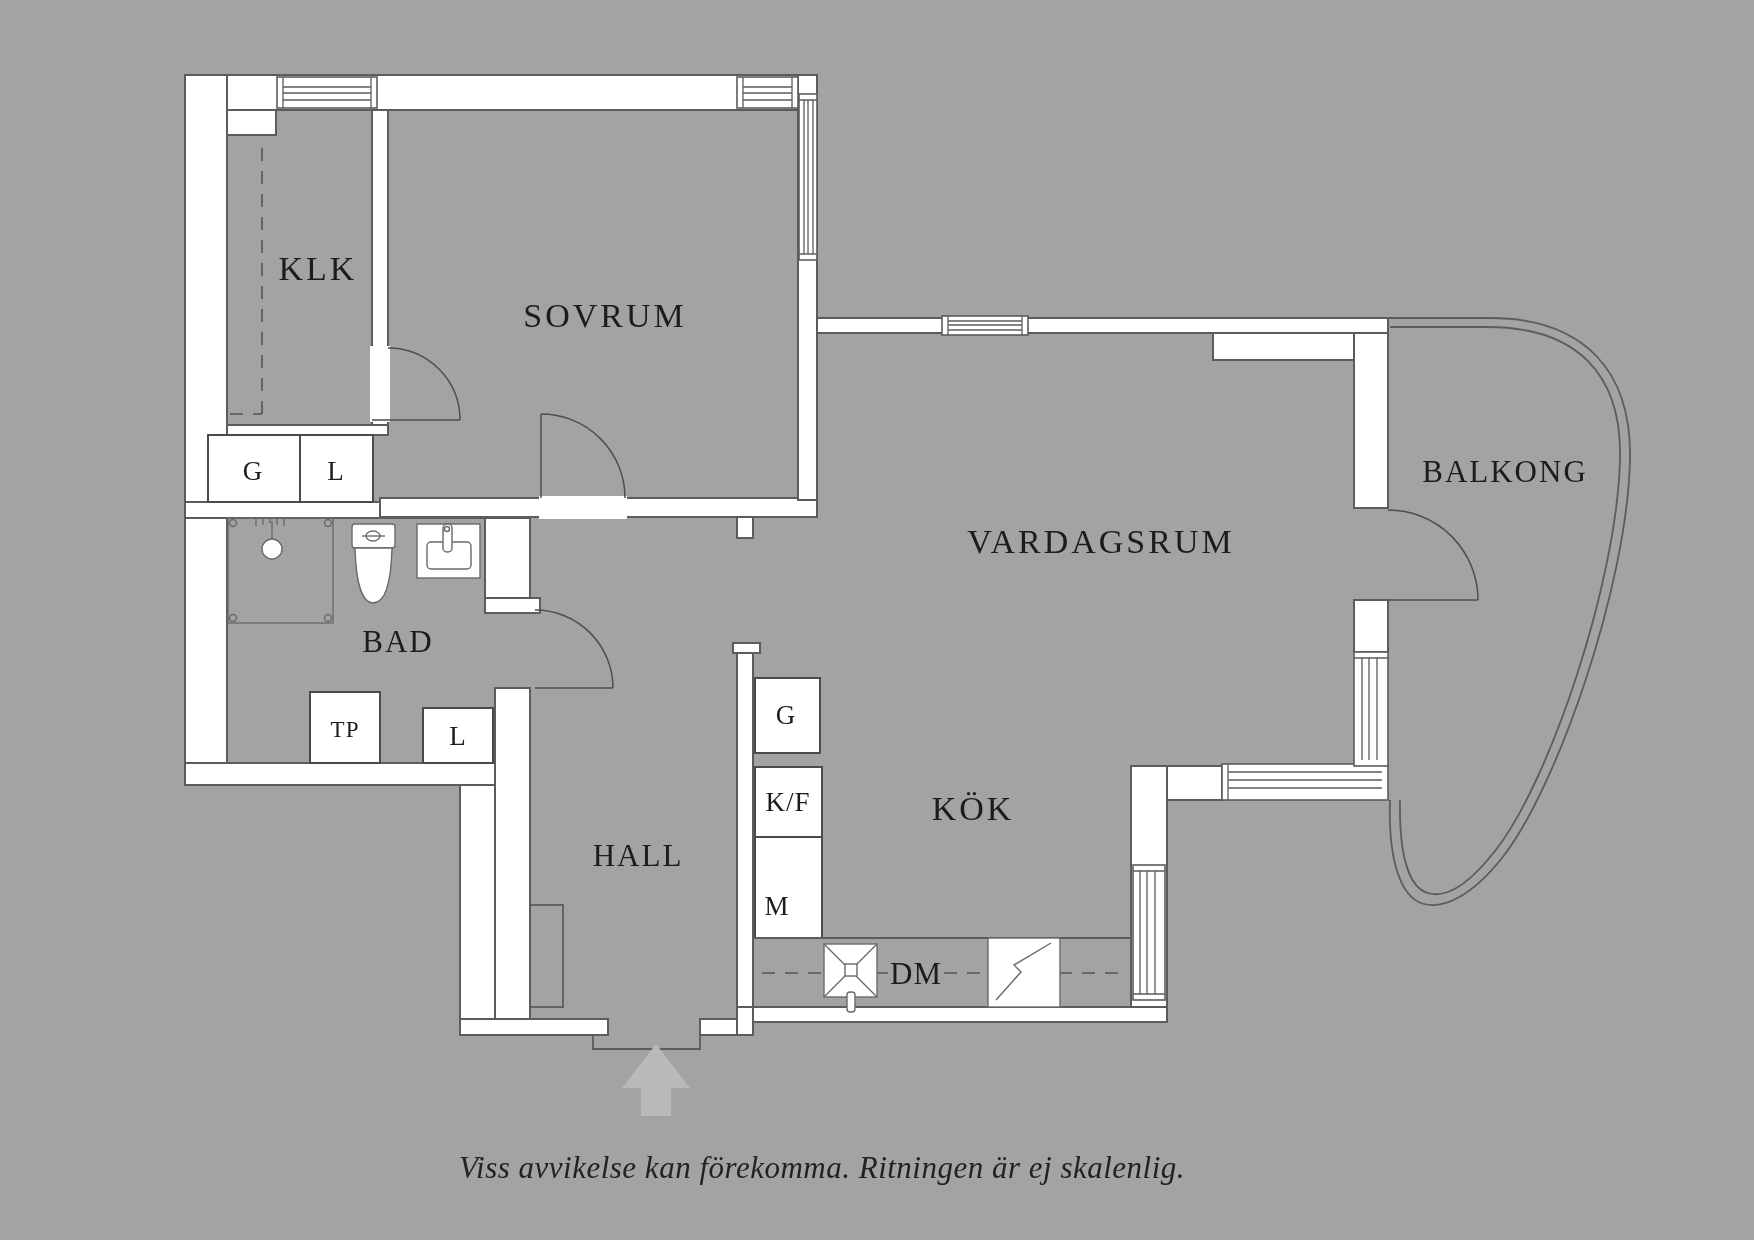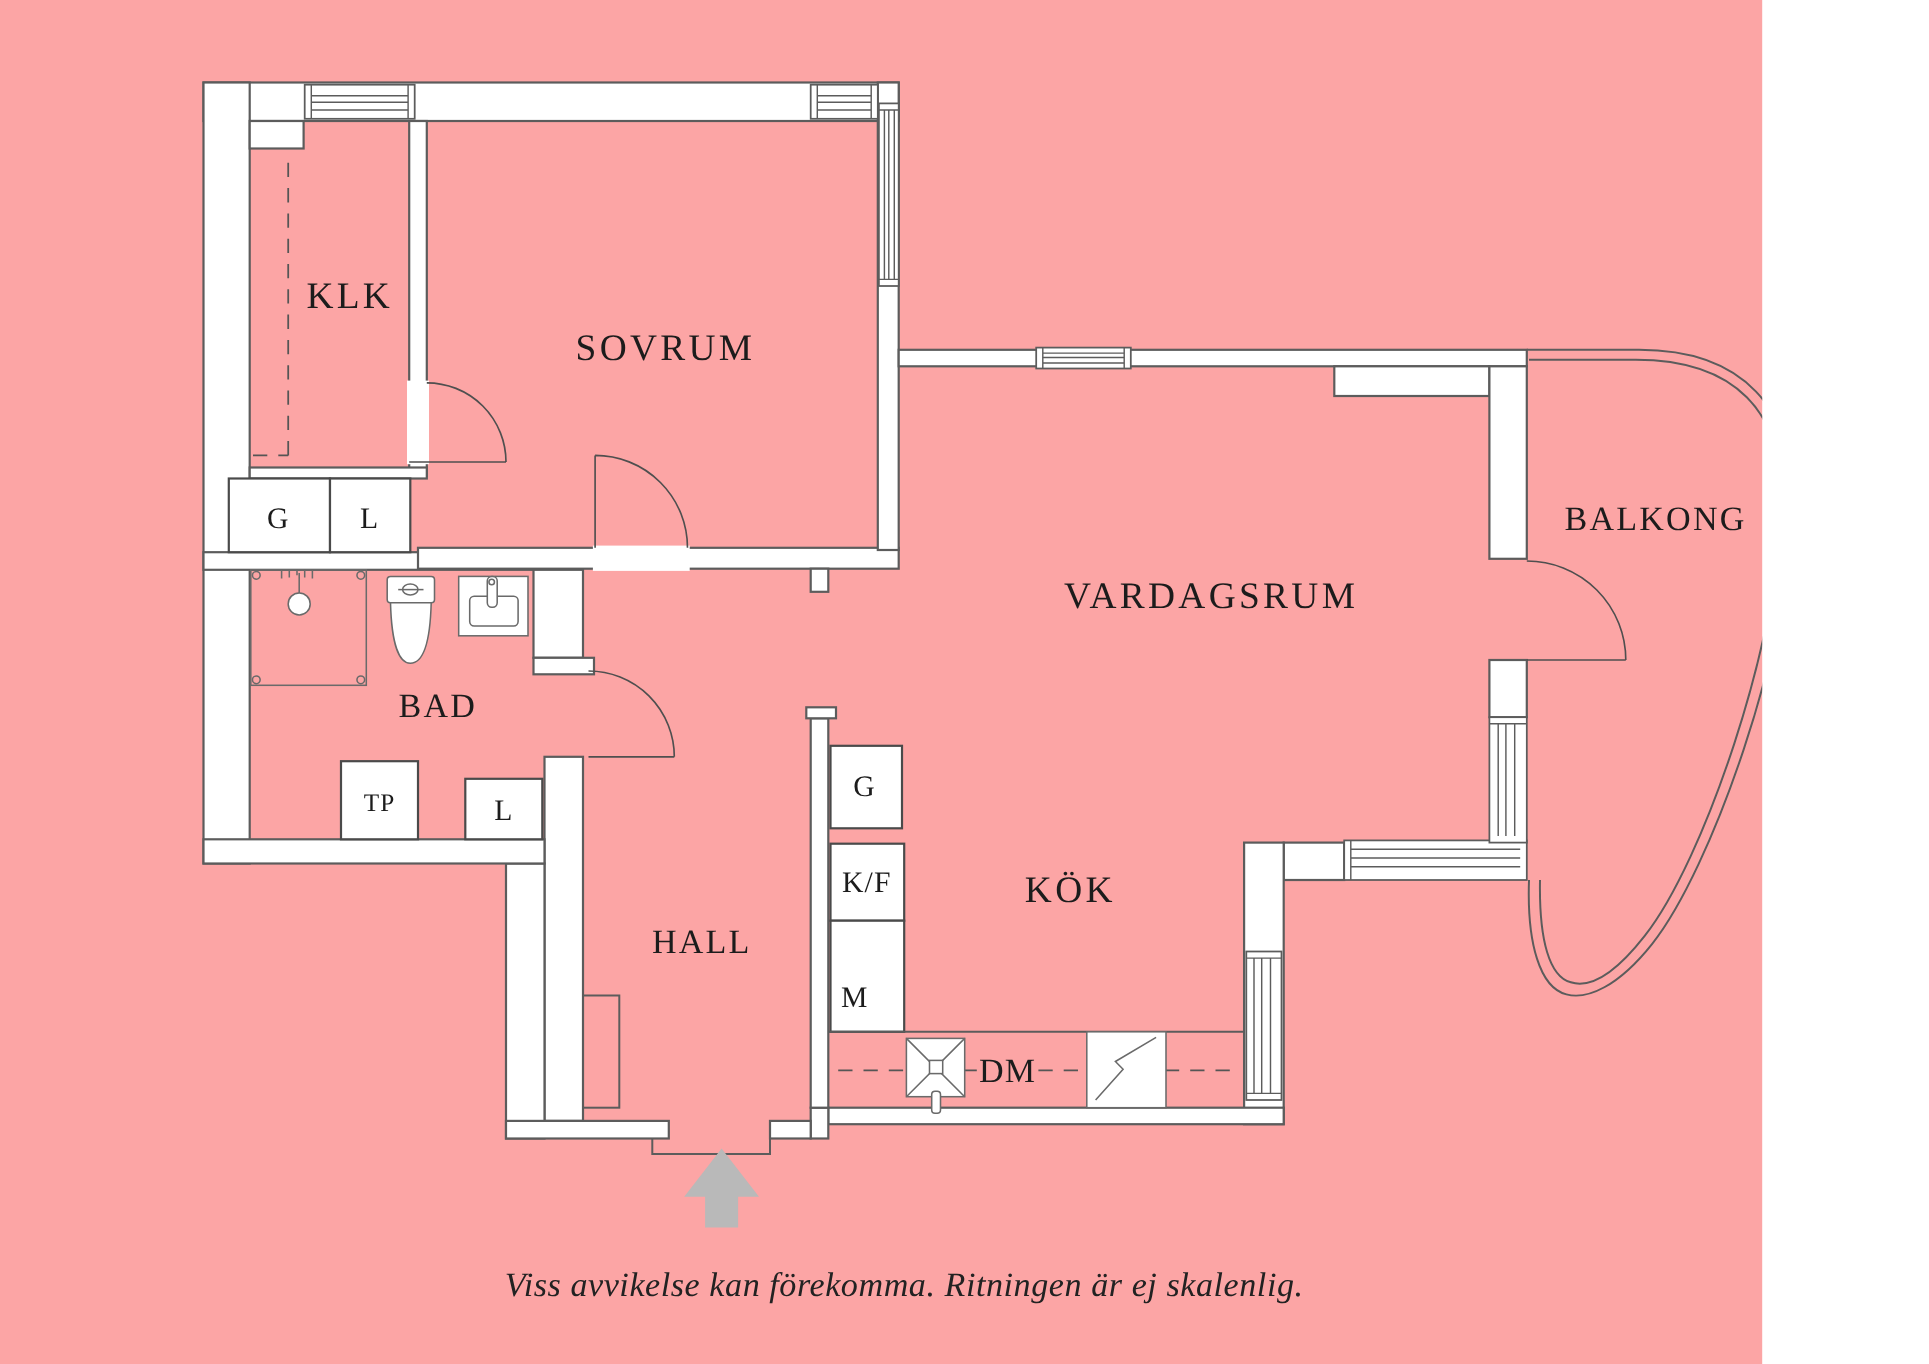--- a/index.html
+++ b/index.html
@@ -1,16 +1,16 @@
 <!DOCTYPE html>
 <html><head>
 <meta charset="utf-8">
 <style>
   html,body{margin:0;padding:0;background:#ffffff;}
-  .page{position:relative;width:1602px;height:1240px;background:#fca5a5;overflow:hidden;
+  .page{position:relative;width:1754px;height:1240px;background:#a3a3a3;overflow:hidden;
         font-family:"Liberation Serif",serif;}
   svg{display:block}
   text{fill:#1c1c1c;}
   .room-label{font-size:34px;letter-spacing:3px;}
   .room-label-sm{font-size:31px;letter-spacing:2px;}
   .fix-label{font-size:27px;letter-spacing:1px;}
   .fix-label-sm{font-size:23px;letter-spacing:1px;}
   .fix-label-lg{font-size:31px;letter-spacing:1px;}
   .caption{font-size:31px;font-style:italic;letter-spacing:0.5px;fill:#222;}
   .wall{fill:#ffffff;stroke:#5c5c5c;stroke-width:2;}

